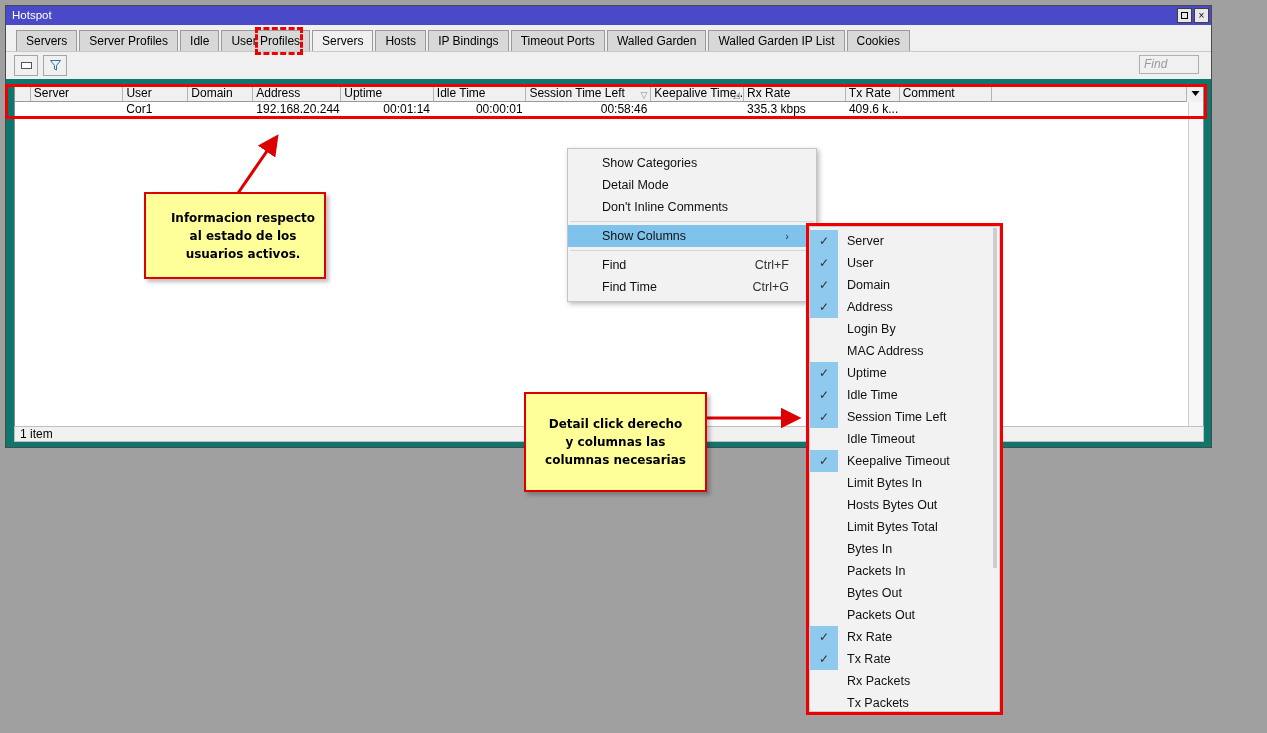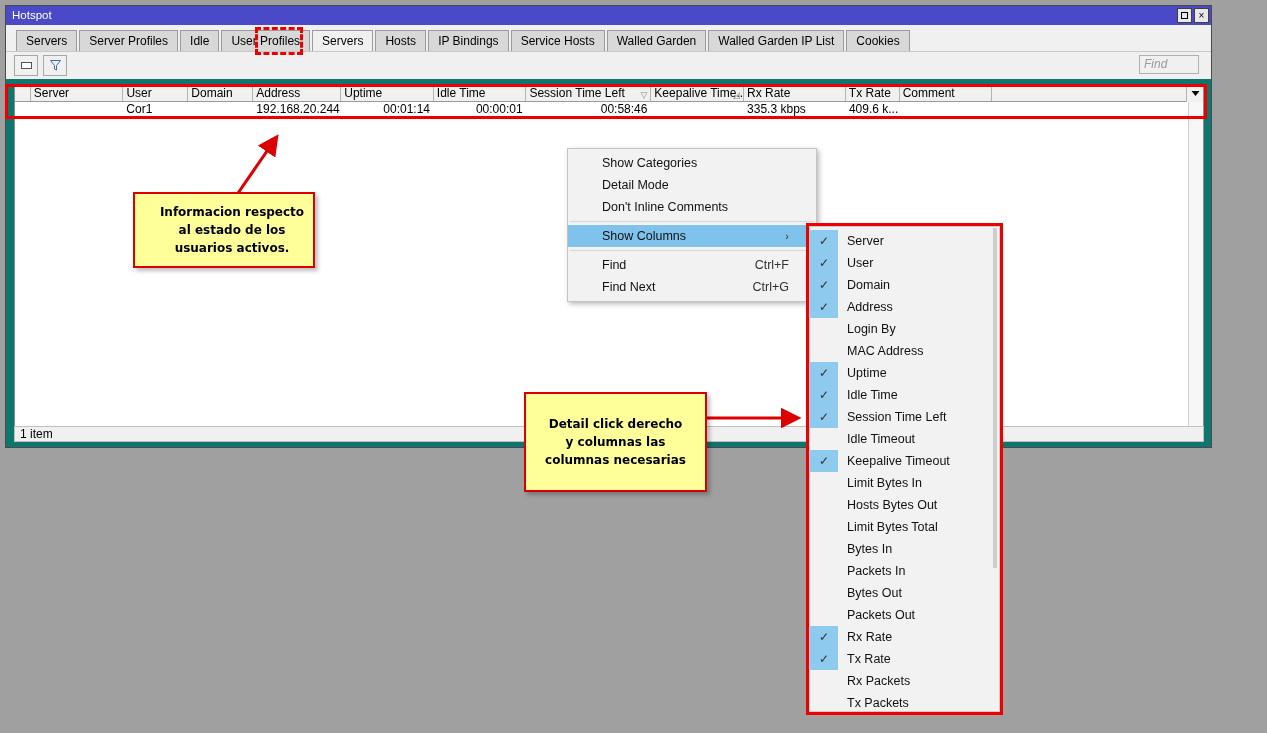--- a/index.html
+++ b/index.html
@@ -365,21 +365,21 @@
     color: #000;
     text-align: center;
     display: flex;
     flex-direction: column;
     align-items: center;
     justify-content: center;
     line-height: 18px;
     z-index: 45;
     box-shadow: 3px 3px 4px rgba(0,0,0,0.25);
   }
-  #note1 { left: 133px; top: 192px; width: 182px; height: 76px; padding-left: 16px; }
+  #note1 { left: 144px; top: 192px; width: 182px; height: 87px; padding-left: 16px; }
   #note2 { left: 524px; top: 392px; width: 183px; height: 100px; }
 
   
   .arrowsvg { position: absolute; z-index: 44; pointer-events: none; }
 </style>
 </head>
 <body>
 
 <div id="window">
 
@@ -394,21 +394,21 @@
   </div>
 
   <div id="tabbar">
       <div class="tab">Servers</div>
       <div class="tab">Server Profiles</div>
       <div class="tab">Idle</div>
       <div class="tab">User Profiles</div>
       <div class="tab active">Servers</div>
       <div class="tab">Hosts</div>
       <div class="tab">IP Bindings</div>
-      <div class="tab">Service Hosts</div>
+      <div class="tab">Timeout Ports</div>
       <div class="tab">Walled Garden</div>
       <div class="tab">Walled Garden IP List</div>
       <div class="tab">Cookies</div>
     </div>
 
   <div id="toolbar">
     <div class="tbtn">
       <span class="minus"></span>
     </div>
     <div class="tbtn">
@@ -482,21 +482,21 @@
     <div class="mi sel">
       <span>Show Columns</span>
       <span class="arrow">›</span>
     </div>
     <div class="msep"></div>
     <div class="mi">
       <span>Find</span>
       <span class="acc">Ctrl+F</span>
     </div>
     <div class="mi">
-      <span>Find Next</span>
+      <span>Find Time</span>
       <span class="acc">Ctrl+G</span>
     </div>
   </div>
 
 <div id="submenu">
   <div class="si on">
       <span class="chk">✓</span>
       <span class="lbl">Server</span>
     </div>
     <div class="si on">

